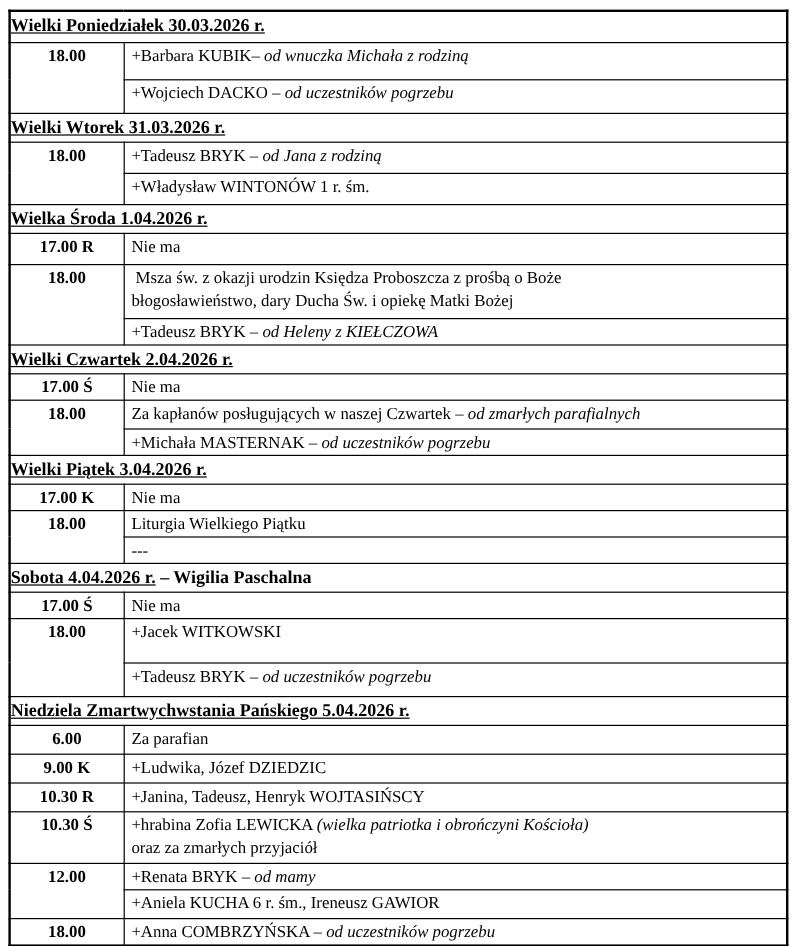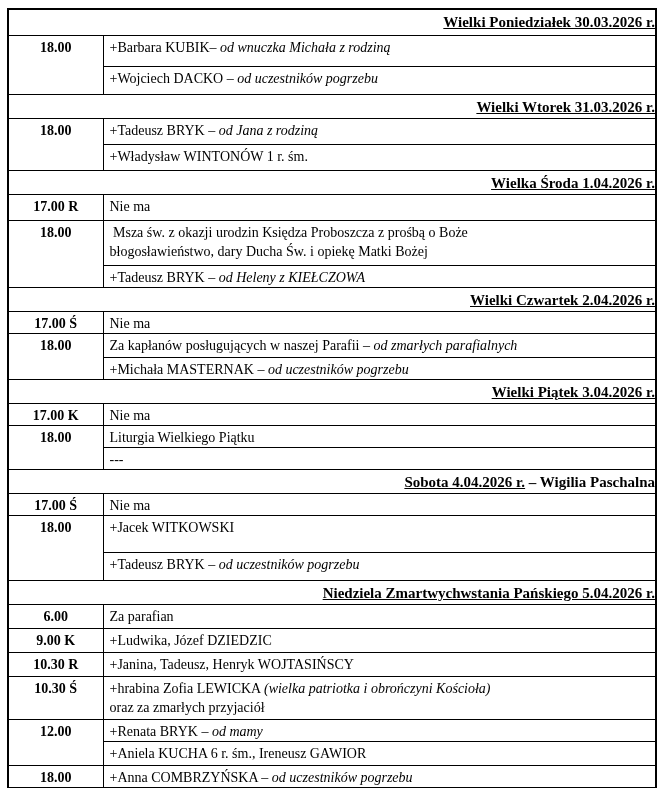--- a/index.html
+++ b/index.html
@@ -25,21 +25,21 @@
     line-height: 17px;
     margin-top: 48px;
   }
   td.intent {
     font-size: 14px;
     padding: 2px 4px 0 6px;
     line-height: 19px;
     margin-left: 24px;
   }
   td.header-cell {
-    text-align: right;
+    text-align: left;
     font-weight: bold;
     font-size: 15px;
     padding: 3px 0 2px 0;
     line-height: 18px;
   }
   .u { text-decoration: underline; }
   .em { font-style: italic; }
   .t { white-space: pre-wrap; }
   tr.h20 { height: 20px; }
   tr.h22 { height: 22px; padding-left: 40px; }
@@ -102,21 +102,21 @@
 
     <tr class="h22">
       <td class="header-cell" colspan="2"><span class="u">Wielki Czwartek 2.04.2026 r.</span><span></span></td>
     </tr>
     <tr class="h20">
       <td class="time">17.00 Ś</td>
       <td class="intent"><span class="t">Nie ma</span><span class="t em"></span><span class="t"></span></td>
     </tr>
     <tr class="h24">
       <td class="time" rowspan="2">18.00</td>
-      <td class="intent"><span class="t">Za kapłanów posługujących w naszej Parafii – </span><span class="t em">od zmarłych parafialnych</span><span class="t"></span></td>
+      <td class="intent"><span class="t">Za kapłanów posługujących w naszej Czwartek – </span><span class="t em">od zmarłych parafialnych</span><span class="t"></span></td>
     </tr>
     <tr class="h20">
       <td class="intent"><span class="t">+Michała MASTERNAK – </span><span class="t em">od uczestników pogrzebu</span><span class="t"></span></td>
     </tr>
 
     <tr class="h20">
       <td class="header-cell" colspan="2"><span class="u">Wielki Piątek 3.04.2026 r.</span><span></span></td>
     </tr>
     <tr class="h22">
       <td class="time">17.00 K</td>

